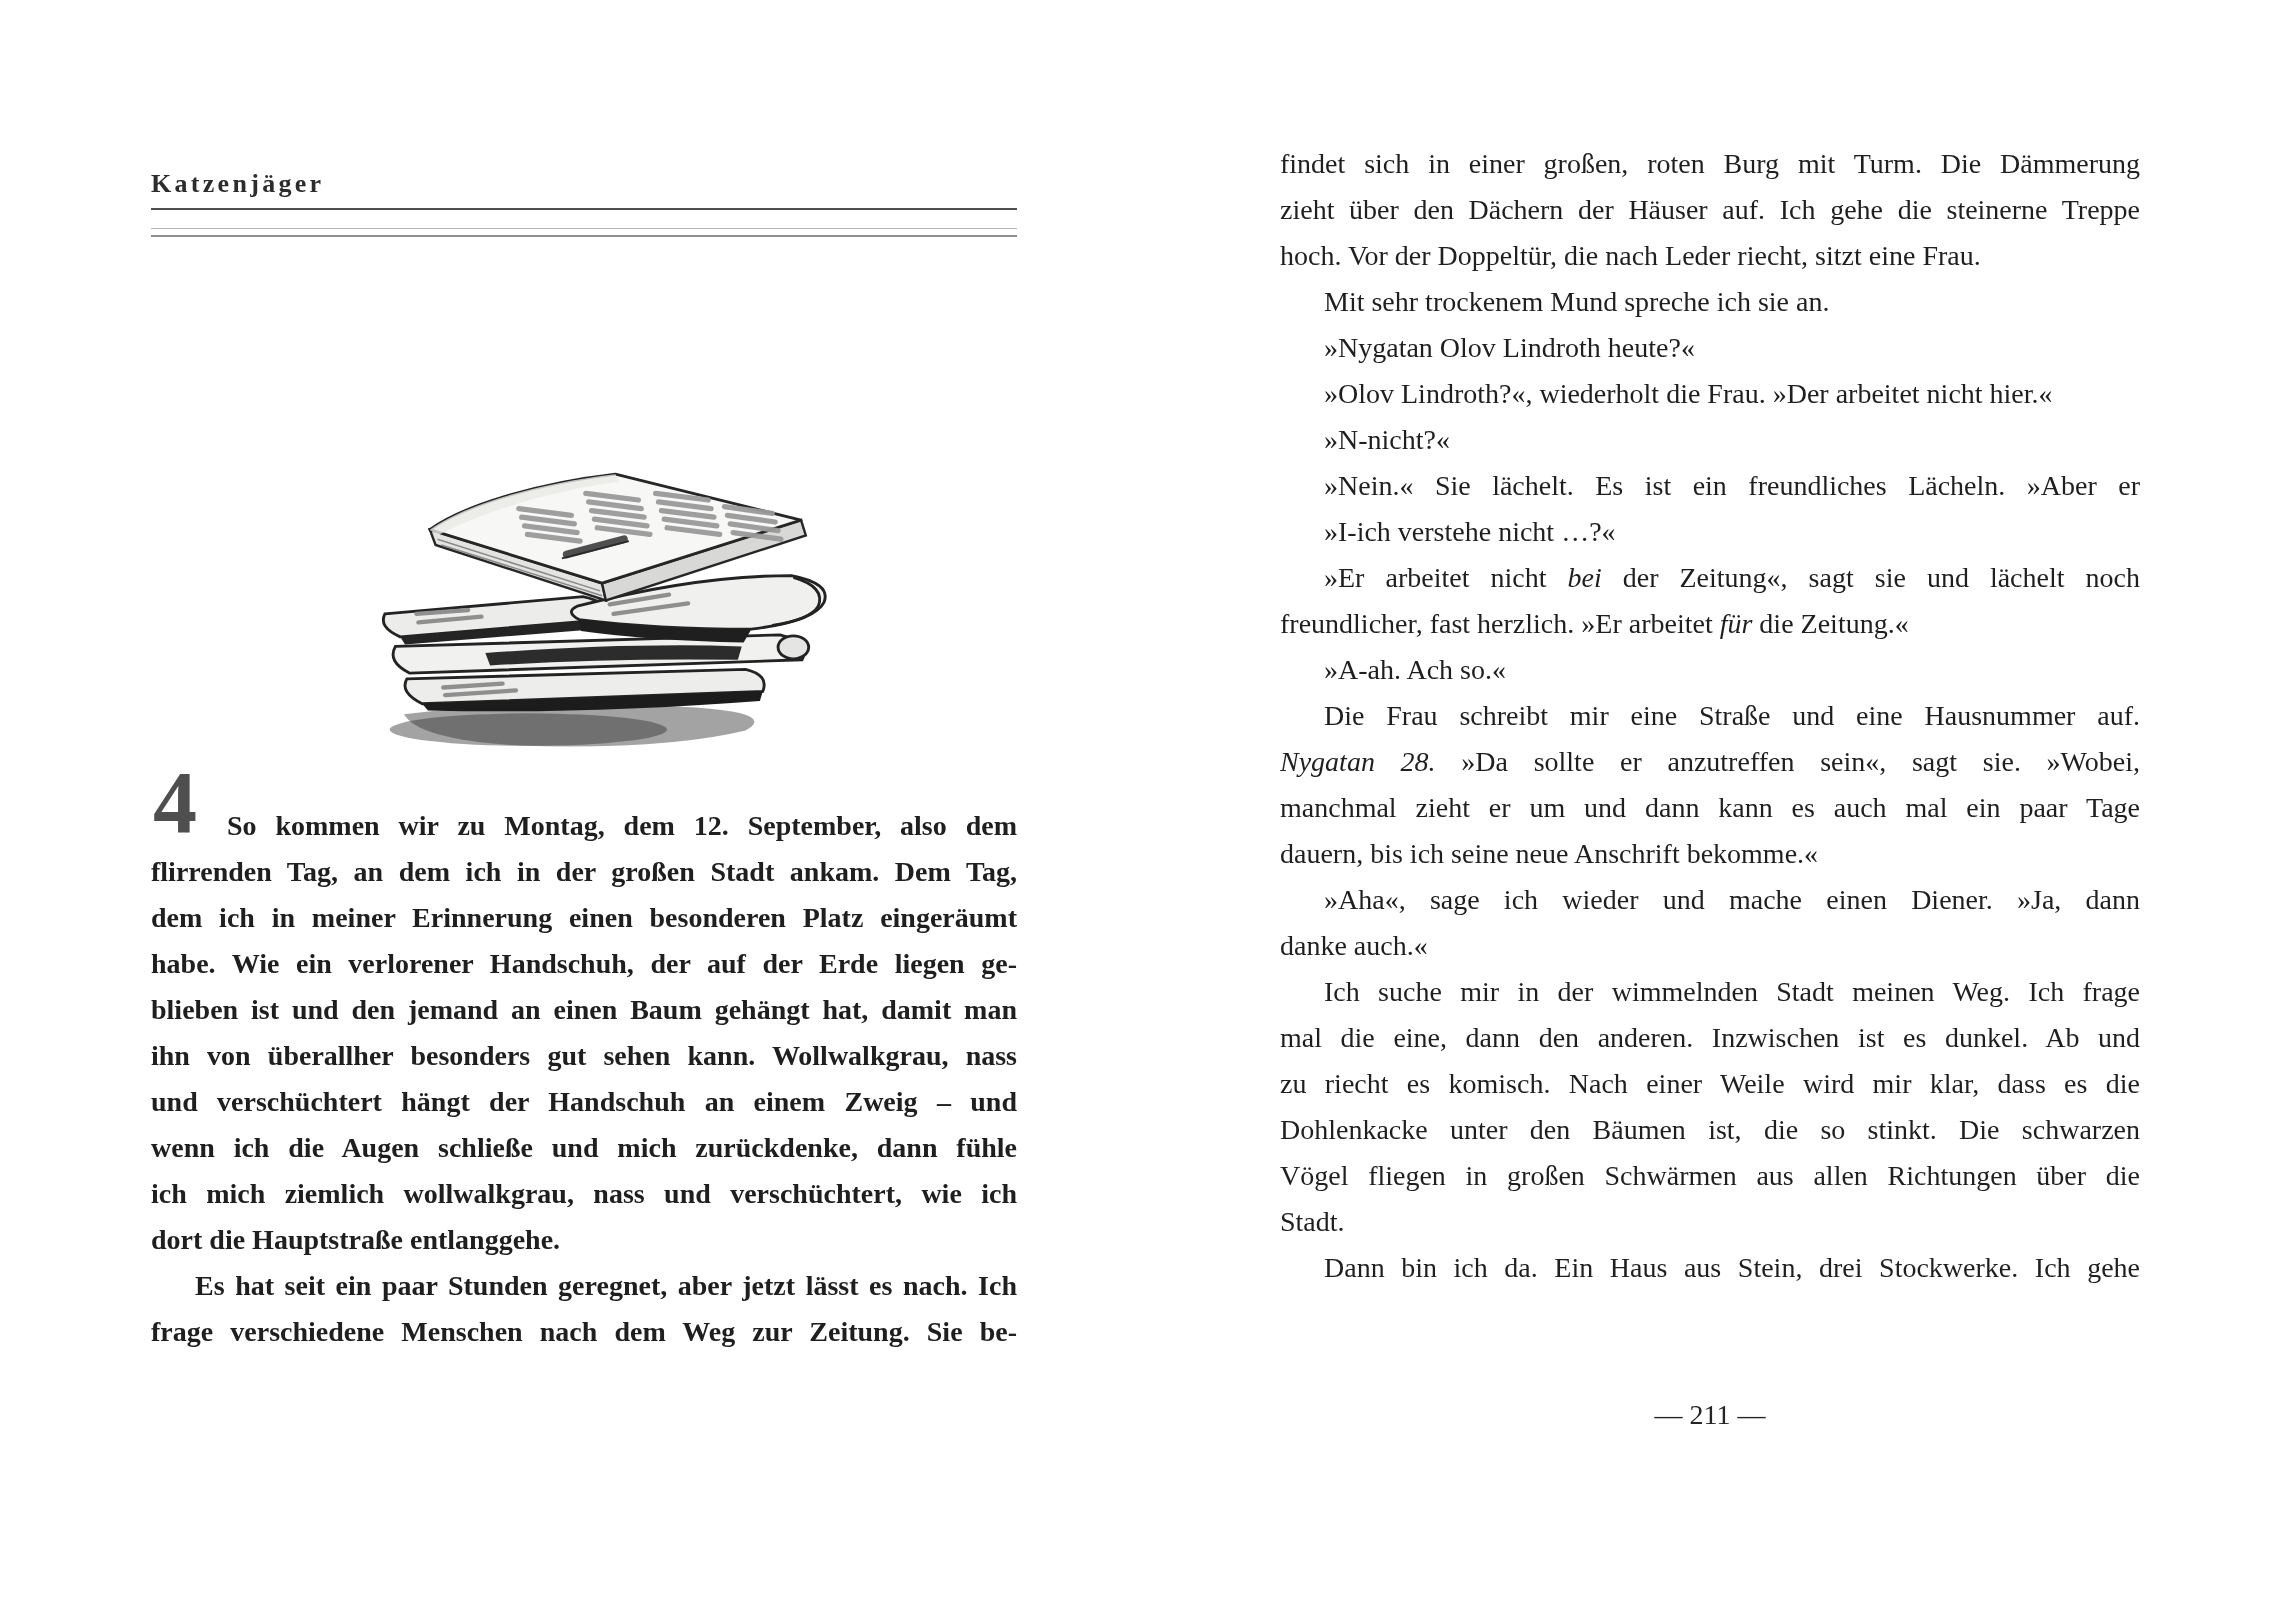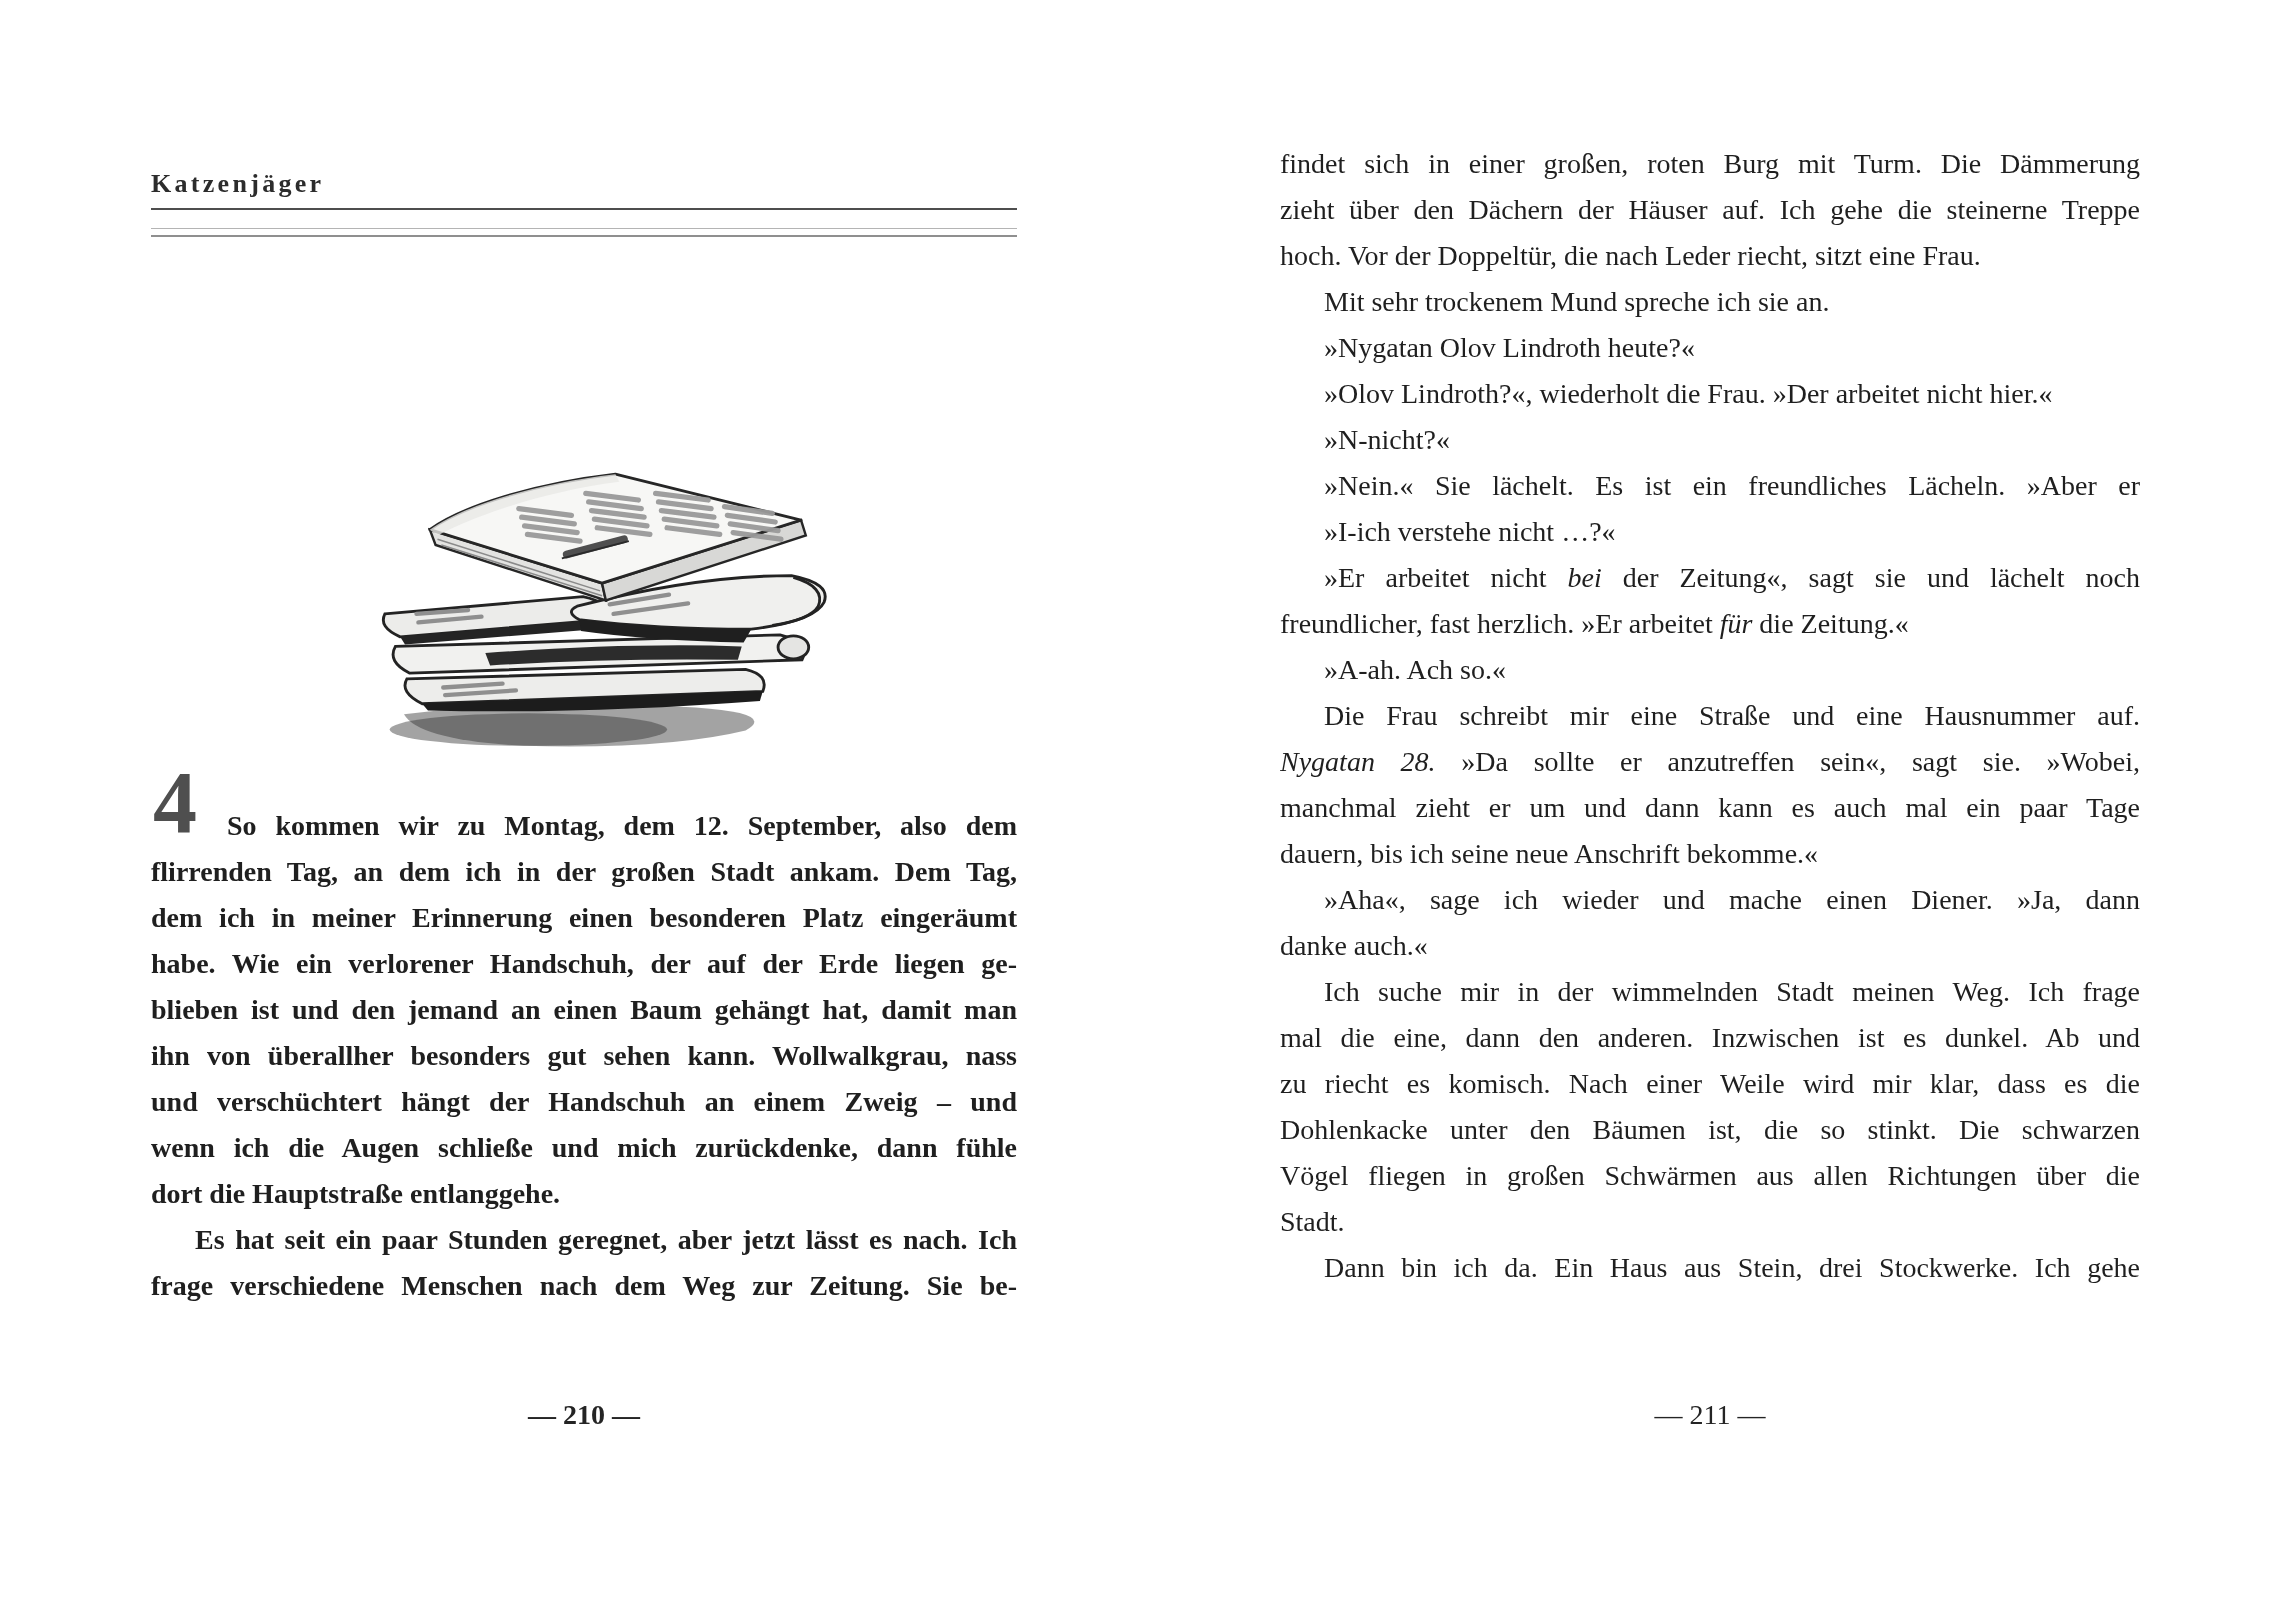--- a/index.html
+++ b/index.html
@@ -124,25 +124,25 @@
   <div class="dropcap">4</div>
   <div class="body-text">
       <div class="line just dropline">So kommen wir zu Montag, dem 12. September, also dem</div>
       <div class="line just">flirrenden Tag, an dem ich in der großen Stadt ankam. Dem Tag,</div>
       <div class="line just">dem ich in meiner Erinnerung einen besonderen Platz eingeräumt</div>
       <div class="line just">habe. Wie ein verlorener Handschuh, der auf der Erde liegen ge-</div>
       <div class="line just">blieben ist und den jemand an einen Baum gehängt hat, damit man</div>
       <div class="line just">ihn von überallher besonders gut sehen kann. Wollwalkgrau, nass</div>
       <div class="line just">und verschüchtert hängt der Handschuh an einem Zweig – und</div>
       <div class="line just">wenn ich die Augen schließe und mich zurückdenke, dann fühle</div>
+      <div class="line just">ich mich ziemlich wollwalkgrau, nass und verschüchtert, wie ich</div>
       <div class="line">dort die Hauptstraße entlanggehe.</div>
       <div class="line just indent">Es hat seit ein paar Stunden geregnet, aber jetzt lässt es nach. Ich</div>
       <div class="line just">frage verschiedene Menschen nach dem Weg zur Zeitung. Sie be-</div>
     </div>
-  <div class="folio">— 210 —</div>
 </section>
 
 <section class="page page-right">
   <div class="body-text">
       <div class="line just">findet sich in einer großen, roten Burg mit Turm. Die Dämmerung</div>
       <div class="line just">zieht über den Dächern der Häuser auf. Ich gehe die steinerne Treppe</div>
       <div class="line">hoch. Vor der Doppeltür, die nach Leder riecht, sitzt eine Frau.</div>
       <div class="line indent">Mit sehr trockenem Mund spreche ich sie an.</div>
       <div class="line indent">»Nygatan Olov Lindroth heute?«</div>
       <div class="line indent">»Olov Lindroth?«, wiederholt die Frau. »Der arbeitet nicht hier.«</div>

